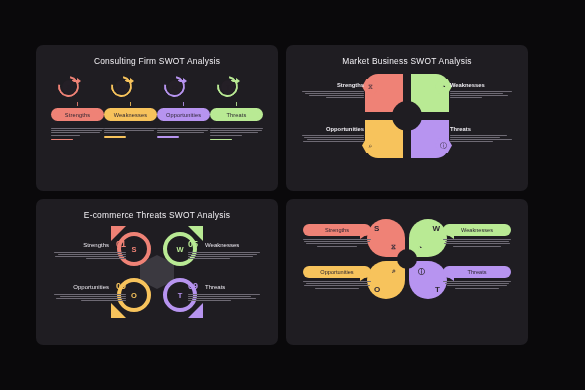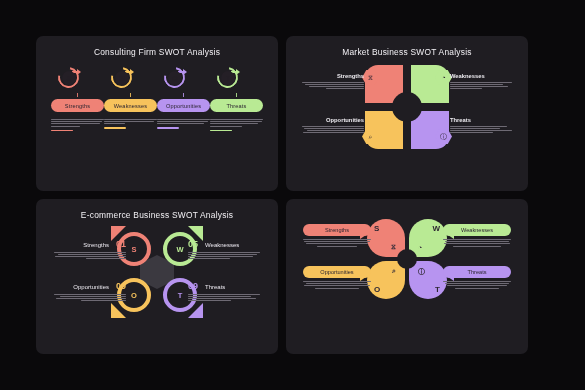--- a/index.html
+++ b/index.html
@@ -8,21 +8,21 @@
     background: #0a090b;
     font-family: "Liberation Sans", sans-serif;
     overflow: hidden;
   }
   #grid {
     width: 564px; height: 390px;
     display: grid;
     grid-template-columns: 1fr 1fr;
     grid-template-rows: 1fr 1fr;
     gap: 8px;
-    padding: 36px 36px;
+    padding: 45px 36px;
   }
   .panel {
     background: #1f1d22;
     border-radius: 7px;
     position: relative;
     overflow: hidden;
     padding: 8px 10px;
   }
   .ptitle {
     text-align: center;
@@ -334,21 +334,21 @@
             <i style="width:80%"></i>
             <i style="width:100%"></i>
             <i style="width:70%"></i>
           </div>
       </div>
 
     </div>
   </div>
 
   <div class="panel" id="p3">
-    <div class="ptitle">E-commerce Business SWOT Analysis</div>
+    <div class="ptitle">E-commerce Threats SWOT Analysis</div>
     <div class="stage">
 
       <div class="core"></div>
 
       <div class="leafring" style="color:#ef8276; left:50%; top:50%; margin-left:-40px; margin-top:-40px">
         <div class="tail" style="left:-6px; top:-6px; clip-path:polygon(0 0,100% 0,0 100%)"></div>
         <div class="ring2">S</div>
       </div>
       <div class="leafring" style="color:#b9ea94; left:50%; top:50%; margin-left:6px; margin-top:-40px">
         <div class="tail" style="right:-6px; top:-6px; clip-path:polygon(100% 0,100% 100%,0 0)"></div>

